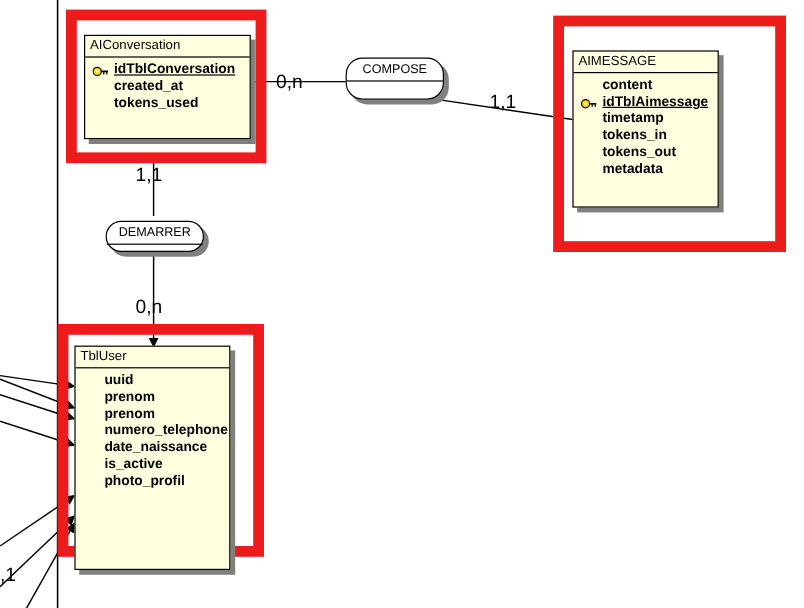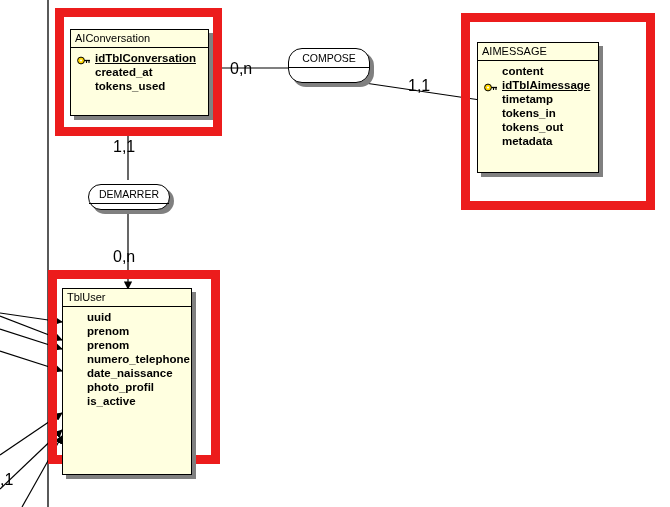--- a/index.html
+++ b/index.html
@@ -213,24 +213,24 @@
       <div class="attr">
         <span class="attr-label">prenom</span>
       </div>
       <div class="attr">
         <span class="attr-label">numero_telephone</span>
       </div>
       <div class="attr">
         <span class="attr-label">date_naissance</span>
       </div>
       <div class="attr">
+        <span class="attr-label">is_active</span>
+      </div>
+      <div class="attr">
         <span class="attr-label">photo_profil</span>
-      </div>
-      <div class="attr">
-        <span class="attr-label">is_active</span>
       </div>
     </div>
   </div>
 
   <div class="relation" style="left:288px; top:48px; width:82px; height:35px;">
     <div class="rel-title">COMPOSE</div>
     <div class="rel-body"></div>
   </div>
 
   <div class="relation" style="left:88px; top:184px; width:82px; height:26px;">

